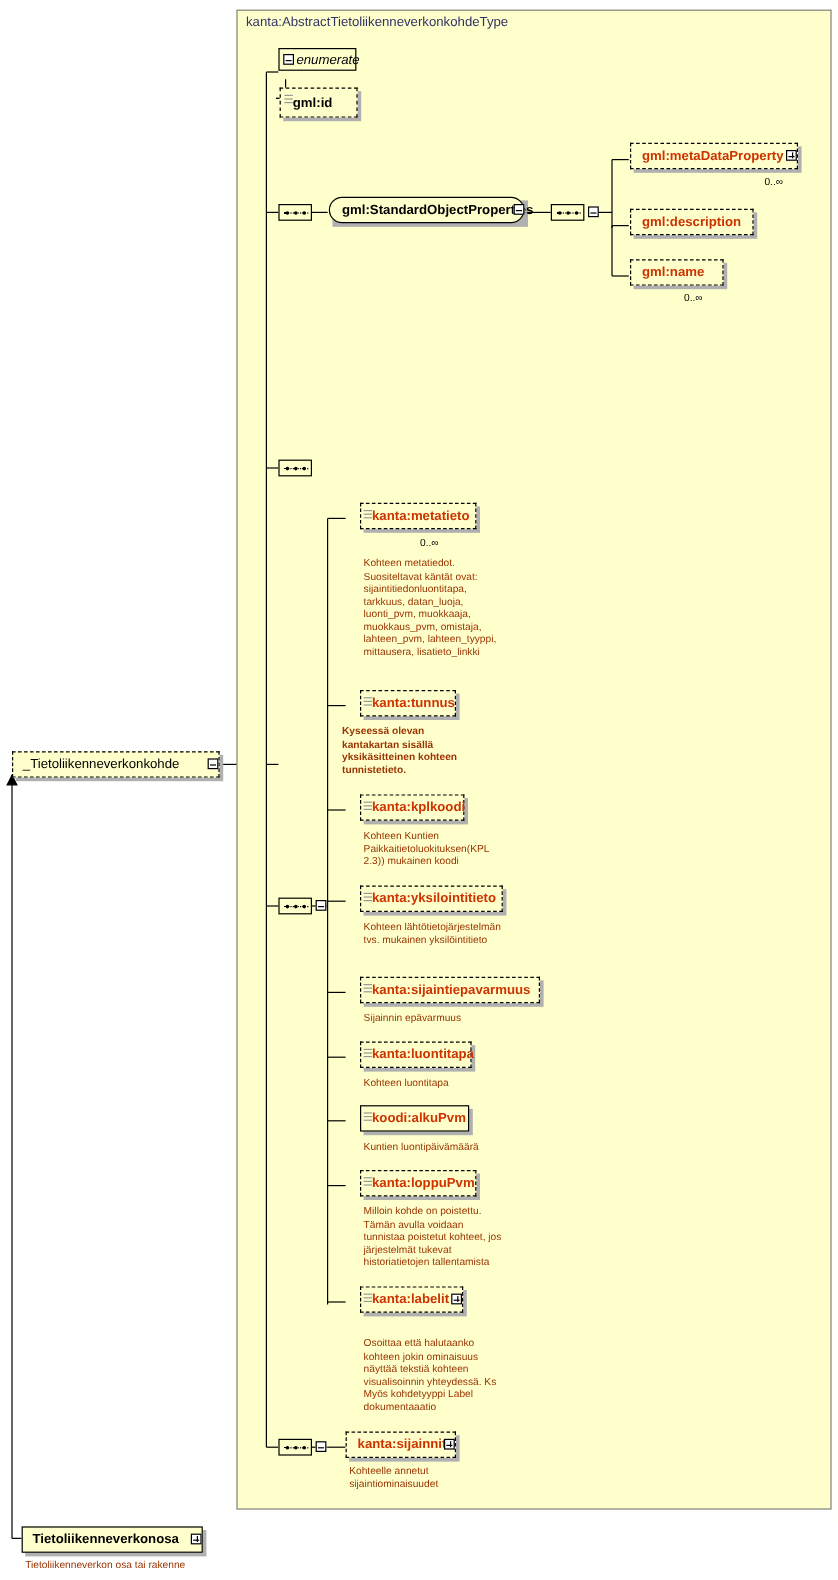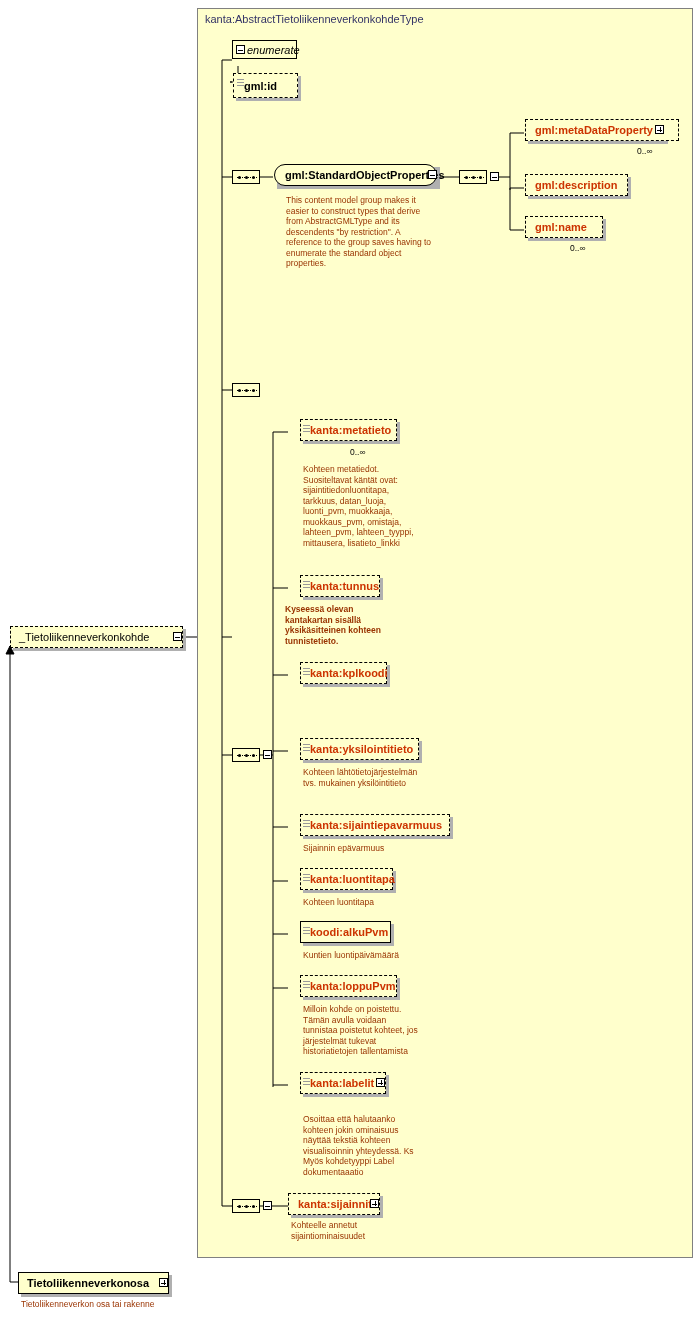--- a/index.html
+++ b/index.html
@@ -119,32 +119,31 @@
       <div class="d" style="left:19px"></div>
   </div>
 
   <div class="shadow" style="left:277px;top:167px;width:163px;height:22px;"></div>
   <div class="node solid" style="left:274px;top:164px;width:163px;height:22px;border-radius:11px;">
     <div class="node-inner" style="padding-left:10px;">
       <span class="nm lbl" style="color:#000">gml:StandardObjectProperties</span>
     </div>
   </div>
   <div class="plusbox" style="left:428px;top:170px;"></div>
-  <div class="desc" style="left:286px;top:195px;width:152px;">This content model group makes it easier to construct types that        derive from AbstractGMLType and its descendents "by restriction".        A reference to the group saves having to enumerate the standard object properties.</div>
 
   <div class="seqbox" style="left:459px;top:170px;">
     <div class="dots"></div>
       <div class="d" style="left:5px"></div>
       <div class="d" style="left:12px"></div>
       <div class="d" style="left:19px"></div>
   </div>
   <div class="plusbox" style="left:490px;top:172px;"></div>
 
   <div class="shadow" style="left:528px;top:122px;width:140px;height:22px;"></div>
-  <div class="node dashed" style="left:525px;top:119px;width:154px;height:22px;text-align:center;">
+  <div class="node dashed" style="left:525px;top:119px;width:140px;height:22px;text-align:center;">
     <div class="node-inner" style="padding-left:9px;">
       <span class="nm lbl">gml:metaDataProperty</span>
     </div>
   </div>
   <div class="plusbox plus" style="left:655px;top:125px;"></div>
   <div class="mult" style="left:637px;top:146px;">0..∞</div>
 
   <div class="shadow" style="left:528px;top:177px;width:103px;height:22px;"></div>
   <div class="node dashed" style="left:525px;top:174px;width:103px;height:22px;">
     <div class="node-inner" style="padding-left:9px;">
@@ -206,20 +205,21 @@
   <div class="node dashed" style="left:300px;top:662px;width:87px;height:22px;">
     <div class="node-inner" style="padding-left:9px;">
       <span class="nm lbl">kanta:kplkoodi</span>
     </div>
   </div>
   <div class="icon-attr" style="left:303px;top:668px;">
     <i style="top:0"></i>
       <i style="top:3px"></i>
       <i style="top:6px"></i>
   </div>
+  <div class="desc" style="left:303px;top:691px;width:118px;">Kohteen Kuntien Paikkaitietoluokituksen(KPL 2.3)) mukainen koodi</div>
 
   <div class="shadow" style="left:303px;top:741px;width:119px;height:22px;"></div>
   <div class="node dashed" style="left:300px;top:738px;width:119px;height:22px;">
     <div class="node-inner" style="padding-left:9px;">
       <span class="nm lbl">kanta:yksilointitieto</span>
     </div>
   </div>
   <div class="icon-attr" style="left:303px;top:744px;">
     <i style="top:0"></i>
       <i style="top:3px"></i>

